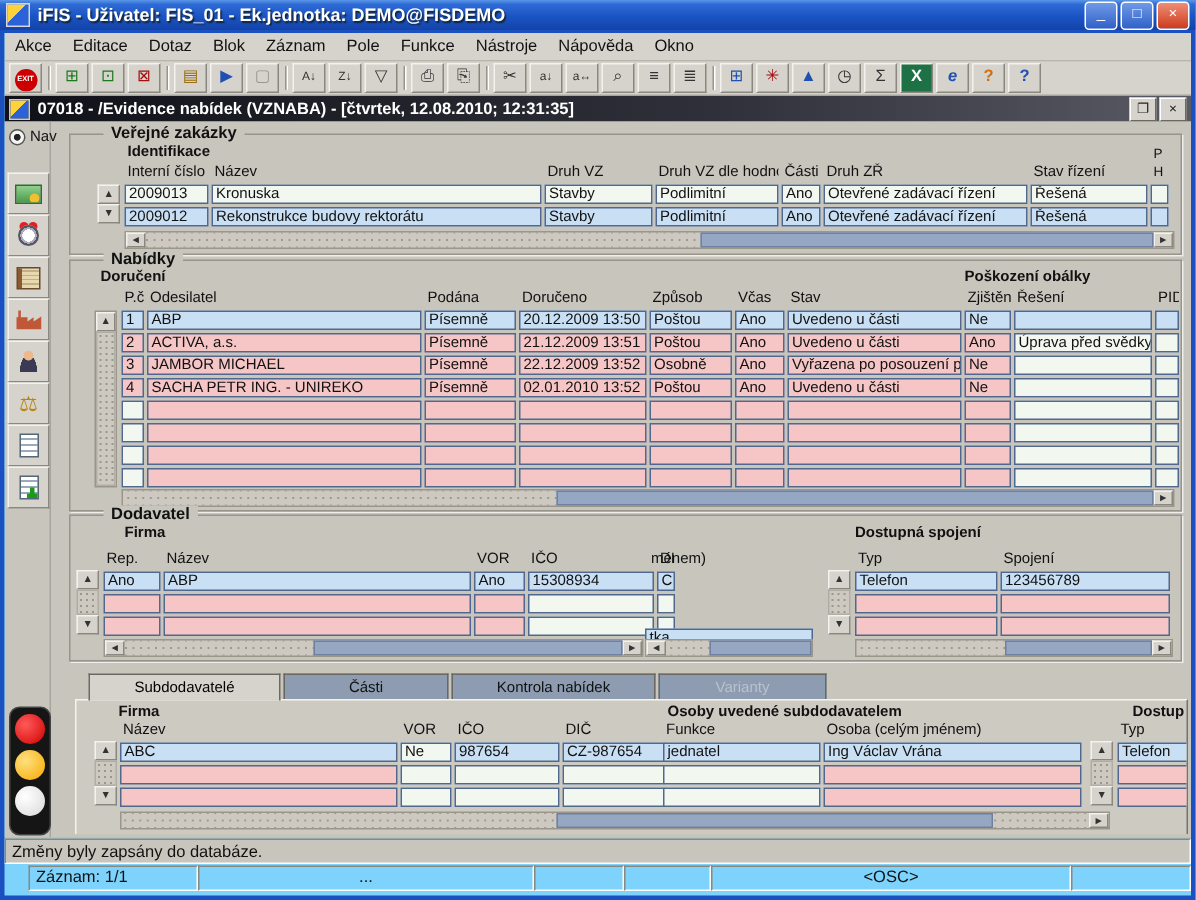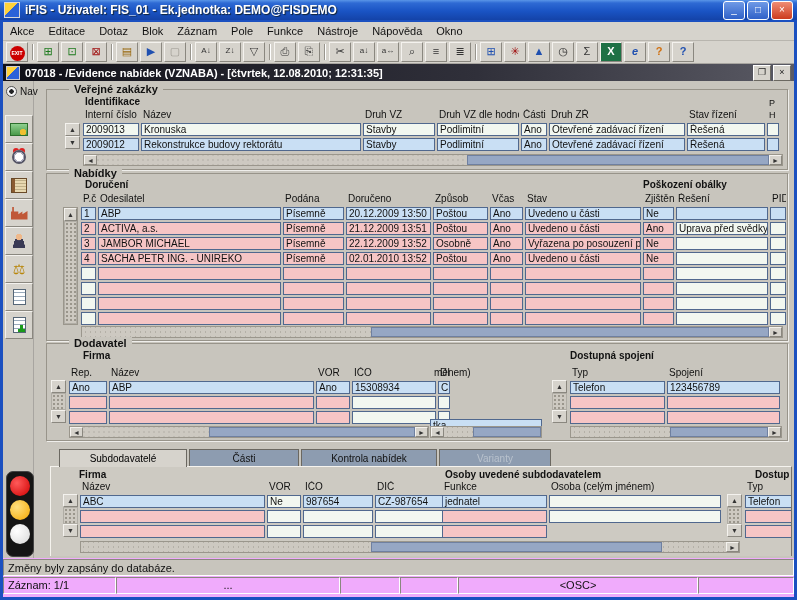--- a/index.html
+++ b/index.html
@@ -9,21 +9,21 @@
   .titlebar{position:absolute;left:0;top:0;right:0;height:20px;
     background:linear-gradient(180deg,#5a96e8 0%,#2e6ad4 15%,#1a54c4 55%,#1443a8 100%);
     display:flex;align-items:center;padding:0 4px;box-sizing:border-box;}
   .appicon{width:14px;height:14px;background:linear-gradient(135deg,#ffd23a 45%,#2b62d8 45%);border:1px solid #d8d8d8;margin-right:5px;}
   .titletext{color:#fff;font-weight:bold;font-size:12px;text-shadow:1px 1px 1px #123;flex:1;white-space:nowrap;overflow:hidden;}
   .winbtn{width:20px;height:17px;margin-left:2px;border:1px solid #fff;border-radius:3px;
     color:#fff;font-size:10px;line-height:15px;text-align:center;
     background:linear-gradient(180deg,#6f9ae6,#3061c8);}
   .winbtn.close{background:linear-gradient(180deg,#ef8d75,#cc3b1e);}
   
-  .frame{position:absolute;left:3px;right:3px;top:22px;bottom:3px;background:#f0abfc;overflow:hidden;}
+  .frame{position:absolute;left:3px;right:3px;top:22px;bottom:3px;background:#7dd3fc;overflow:hidden;}
   .menubar{position:absolute;left:0;right:0;top:0;height:18px;background:#d6d3cc;border-bottom:1px solid #b8b5ae;display:flex;align-items:center;}
   .menuitem{font-size:11px;padding:0 7px;line-height:18px;color:#111;}
   .toolbar{position:absolute;left:0;right:0;top:19px;height:22px;background:#d6d3cc;border-bottom:1px solid #a8a5a0;display:flex;align-items:center;padding-left:2px;}
   .tbtn{width:20px;height:18px;margin:0 1px;background:#d6d3cc;border:1px solid;border-color:#f4f2ee #8a877f #8a877f #f4f2ee;
     font-size:11px;line-height:16px;text-align:center;color:#333;overflow:hidden;flex:none;}
   .tsep{width:1px;height:16px;background:#98958d;margin:0 3px;box-shadow:1px 0 0 #fff;flex:none;}
   .exitb{display:inline-block;width:15px;height:15px;margin-top:1px;background:#c00;border-radius:50%;color:#fff;font-size:5px;font-weight:bold;line-height:15px;letter-spacing:0;}
   .g-green{color:#1c7a1c;} .g-red{color:#a01010;} .g-blue{color:#2050b0;} .g-gold{color:#9a6a10;}
   .g-dis{color:#9a978f;} .g-orange{color:#d07010;}
   .xl{background:#1e7145;color:#fff;font-weight:bold;}
@@ -75,21 +75,21 @@
   .track{flex:1;position:relative;background-image:radial-gradient(#9a968c 0.8px,rgba(0,0,0,0) 0.9px);background-size:5px 5px;background-position:center;}
   .thumb{position:absolute;top:0;bottom:0;background:#96a7c4;border:1px solid #6f80a0;box-sizing:border-box;}
   
   .tab{position:absolute;height:18px;border:1px solid #6b6861;border-bottom:none;font-size:10px;line-height:17px;text-align:center;box-sizing:border-box;}
   .tab.on{background:#d6d3cc;z-index:2;}
   .tab.off{background:#8d9cb0;color:#111;}
   .tab.dis{background:#8d9cb0;color:#b9c2cd;}
   .panel{position:absolute;background:#cdcac2;border:1px solid;border-color:#f5f3ee #76736b #76736b #f5f3ee;overflow:hidden;}
   
   .status1{position:absolute;left:0;right:0;top:537px;height:17px;background:#c8c5bd;border:1px solid;border-color:#8a877f #fff #fff #8a877f;box-sizing:border-box;font-size:11px;line-height:15px;padding:1px 4px;color:#111;}
-  .status2{position:absolute;left:0;right:0;top:555px;height:17px;display:flex;}
+  .status2{position:absolute;left:0;right:0;top:555px;height:17px;display:flex;padding-left:16px;}
   .seg{height:17px;border:1px solid;border-color:#8a877f #fff #fff #8a877f;box-sizing:border-box;font-size:11px;line-height:15px;padding:0 4px;color:#111;}
 </style>
 </head>
 <body>
 
 <div id="win">
 
   <div class="titlebar">
     <span class="appicon"></span>
     <span class="titletext">iFIS - Uživatel: FIS_01 - Ek.jednotka: DEMO@FISDEMO</span>
@@ -233,21 +233,21 @@
             <span class="hsb">◄</span>
             <span class="track">
                 <span class="thumb" style="left:55%;right:0;"></span>
               </span>
             <span class="hsb">►</span>
           </div>
         </div>
 
         <div class="fs" style="left:12px;top:92px;width:740px;height:166px;">
           <span class="legend">Nabídky</span>
-          <span class="glabel" style="left:38px;top:5px;">Doručení</span>
+          <span class="glabel" style="left:20px;top:5px;">Doručení</span>
           <span class="glabel" style="left:596px;top:5px;">Poškození obálky</span>
           <div class="vs" style="left:16px;top:33px;height:118px;">
             <span class="sbt" style="width:13px;">▲</span>
             <span class="sdots"></span>
           </div>
           <div class="tb" style="left:34px;top:18px;grid-template-columns:15px 183px 61px 85px 55px 33px 116px 31px 92px 16px;">
             <span class="h">P.č.</span>
             <span class="h">Odesilatel</span>
             <span class="h">Podána</span>
             <span class="h">Doručeno</span>
@@ -455,20 +455,21 @@
             <span class="c p"></span>
               <span class="c w"></span>
               <span class="c w"></span>
               <span class="c w"></span>
           </div>
           <span class="glabel" style="left:394px;top:2px;">Osoby uvedené subdodavatelem</span>
           <div class="tb" style="left:391px;top:13px;grid-template-columns:105px 172px;">
             <span class="h">Funkce</span>
             <span class="h">Osoba (celým jménem)</span>
             <span class="c b">jednatel</span>
+            <span class="c b">Ing Václav Vrána</span>
             <span class="c w"></span>
               <span class="c p"></span>
             <span class="c w"></span>
               <span class="c p"></span>
           </div>
           <span class="glabel" style="left:704px;top:2px;">Dostup</span>
           <div class="spin" style="left:676px;top:27px;height:43px;">
             <span class="sbt">▲</span>
             <span class="sdots"></span>
             <span class="sbt">▼</span>

